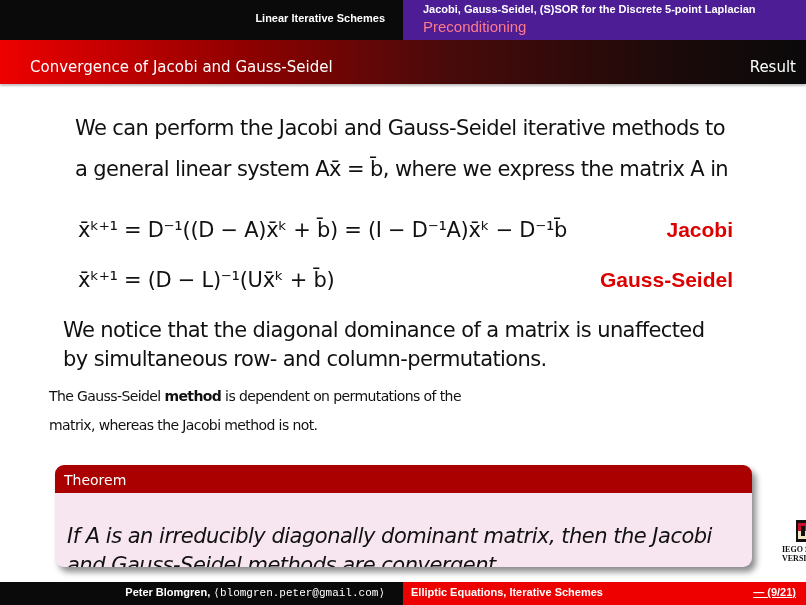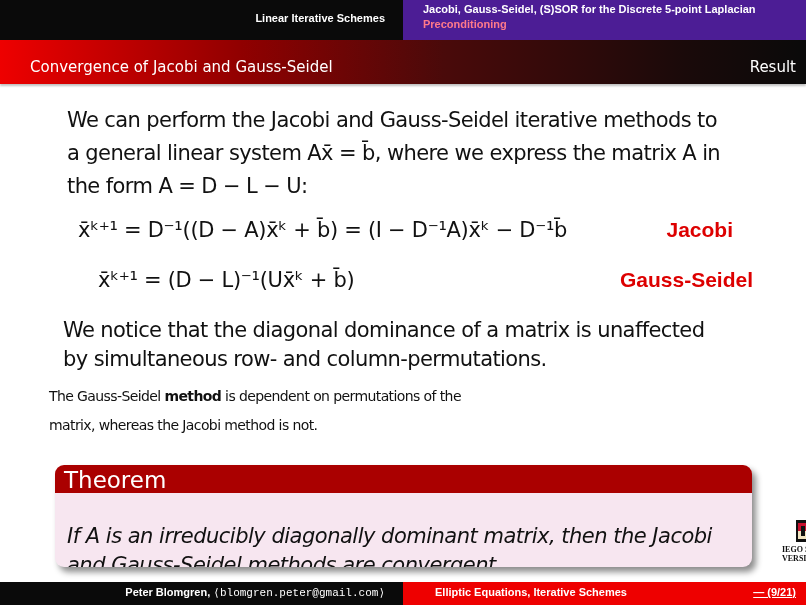--- a/index.html
+++ b/index.html
@@ -2,41 +2,41 @@
 <html><head>
 <meta charset="utf-8">
 <style>
   html, body { margin:0; padding:0; }
   body { width:806px; height:605px; position:relative; overflow:hidden; background:#ffffff; font-family:"DejaVu Sans", sans-serif; color:#111; }
   .topbar { position:absolute; left:0; top:0; width:806px; height:40px; }
   .topbar .left { position:absolute; left:0; top:0; width:403px; height:40px; background:#0a0a0a; }
   .topbar .right { position:absolute; left:403px; top:0; width:403px; height:40px; background:#4c1d95; }
   .topbar .section { position:absolute; right:18px; top:12px; color:#fff; font-size:11px; font-weight:bold; font-family:"Liberation Sans", sans-serif;margin-left:32px; }
   .topbar .sub1 { position:absolute; left:20px; top:3px; color:#fff; font-size:11px; font-weight:bold; font-family:"Liberation Sans", sans-serif; white-space:nowrap; }
-  .topbar .sub2 { position:absolute; left:20px; top:18px; color:#ff7a8a; font-size:11px; font-weight:bold; font-family:"Liberation Sans", sans-serif; }
+  .topbar .sub2 { position:absolute; left:20px; top:18px; color:#ff7a8a; font-size:15px; font-weight:normal; font-family:"Liberation Sans", sans-serif; }
   .framebar { position:absolute; left:0; top:40px; width:806px; height:44px; background:linear-gradient(90deg, #ee0000 0%, #900000 30%, #4a0a0a 55%, #1a0a0a 85%, #0a0a0a 100%); box-shadow:0 2px 2px rgba(0,0,0,0.25); }
   .framebar .title { position:absolute; left:30px; top:18px; color:#fff; font-size:15px; font-family:"DejaVu Sans", sans-serif; }
   .framebar .subsection { position:absolute; right:10px; top:18px; color:#fff; font-size:15px; font-family:"DejaVu Sans", sans-serif; }
   .content { position:absolute; left:63px; top:102px; width:680px; font-size:21px; line-height:29px; font-family:"DejaVu Sans", sans-serif; letter-spacing:-0.6px; }
-  .content p { margin:4px; }
+  .content p { margin:12px; }
   .eq { position:absolute; left:78px; width:655px; font-size:21px; font-family:"DejaVu Sans", sans-serif; }
   .eq .label { position:absolute; right:0; top:0; color:#dd0000; font-weight:bold; font-family:"Liberation Sans", sans-serif; font-size:21px; }
   .eq .math { font-style:normal; letter-spacing:-0.3px; }
   .p2 { position:absolute; left:63px; top:316px; width:680px; font-size:21px; line-height:29px; letter-spacing:-0.6px; }
   .p3 { position:absolute; left:49px; top:382px; width:680px; font-size:14px; line-height:29px; letter-spacing:-0.6px; }
   .theorem { position:absolute; left:55px; top:465px; width:697px; height:102px; border-radius:9px; background:#f7e6f0; box-shadow:4px 5px 6px rgba(0,0,0,0.45); overflow:hidden; }
-  .theorem .head { height:28px; background:#aa0000; color:#fff; font-size:23px; padding-left:9px; line-height:30px; }
+  .theorem .head { height:28px; background:#aa0000; color:#fff; font-size:14px; padding-left:9px; line-height:30px; }
   .theorem .body { padding:7px 12px; font-size:21px; line-height:29px; font-style:italic; letter-spacing:-0.5px;margin-top:22px; }
   .logo { position:absolute; left:782px; top:520px; width:49px; height:48px; }
   .footer { position:absolute; left:0; top:582px; width:806px; height:23px; }
   .footer .left { position:absolute; left:0; top:0; width:403px; height:23px; background:#0a0a0a; }
   .footer .right { position:absolute; left:403px; top:0; width:403px; height:23px; background:#ee0000; }
   .footer .author { position:absolute; right:18px; top:4px; color:#fff; font-size:11px; font-weight:bold; font-family:"Liberation Sans", sans-serif; white-space:nowrap; }
   .footer .author .mail { font-family:"Liberation Mono", monospace; font-weight:normal;text-align:center; }
-  .footer .talk { position:absolute; left:32px; top:4px; color:#fff; font-size:11px; font-weight:bold; font-family:"Liberation Sans", sans-serif; }
+  .footer .talk { position:absolute; left:8px; top:4px; color:#fff; font-size:11px; font-weight:bold; font-family:"Liberation Sans", sans-serif; }
   .footer .page { position:absolute; right:10px; top:4px; color:#fff; font-size:11px; font-weight:bold; font-family:"Liberation Sans", sans-serif;text-decoration:underline; }
 </style>
 </head>
 <body>
 
 <div class="topbar">
   <div class="left">
     <span class="section">Linear Iterative Schemes</span>
   </div>
   <div class="right">
@@ -46,29 +46,28 @@
 </div>
 
 <div class="framebar">
   <span class="title">Convergence of Jacobi and Gauss-Seidel</span>
   <span class="subsection">Result</span>
 </div>
 
 <div class="content">
   <p>We can perform the Jacobi and Gauss-Seidel iterative methods to</p>
   <p>a general linear system Ax̄ = b̄, where we express the matrix A in</p>
-  <p>the form A = D − L − U:</p>
 </div>
 
 <div class="eq" style="top:218px;">
   <span class="math">x̄ᵏ⁺¹ = D⁻¹((D − A)x̄ᵏ + b̄) = (I − D⁻¹A)x̄ᵏ − D⁻¹b̄</span>
   <span class="label">Jacobi</span>
 </div>
 
-<div class="eq" style="top:268px;margin-left:20px;">
+<div class="eq" style="top:268px;">
   <span class="math">x̄ᵏ⁺¹ = (D − L)⁻¹(Ux̄ᵏ + b̄)</span>
   <span class="label">Gauss-Seidel</span>
 </div>
 
 <div class="p2">
   <div>We notice that the diagonal dominance of a matrix is unaffected</div>
   <div>by simultaneous row- and column-permutations.</div>
 </div>
 
 <div class="p3">

